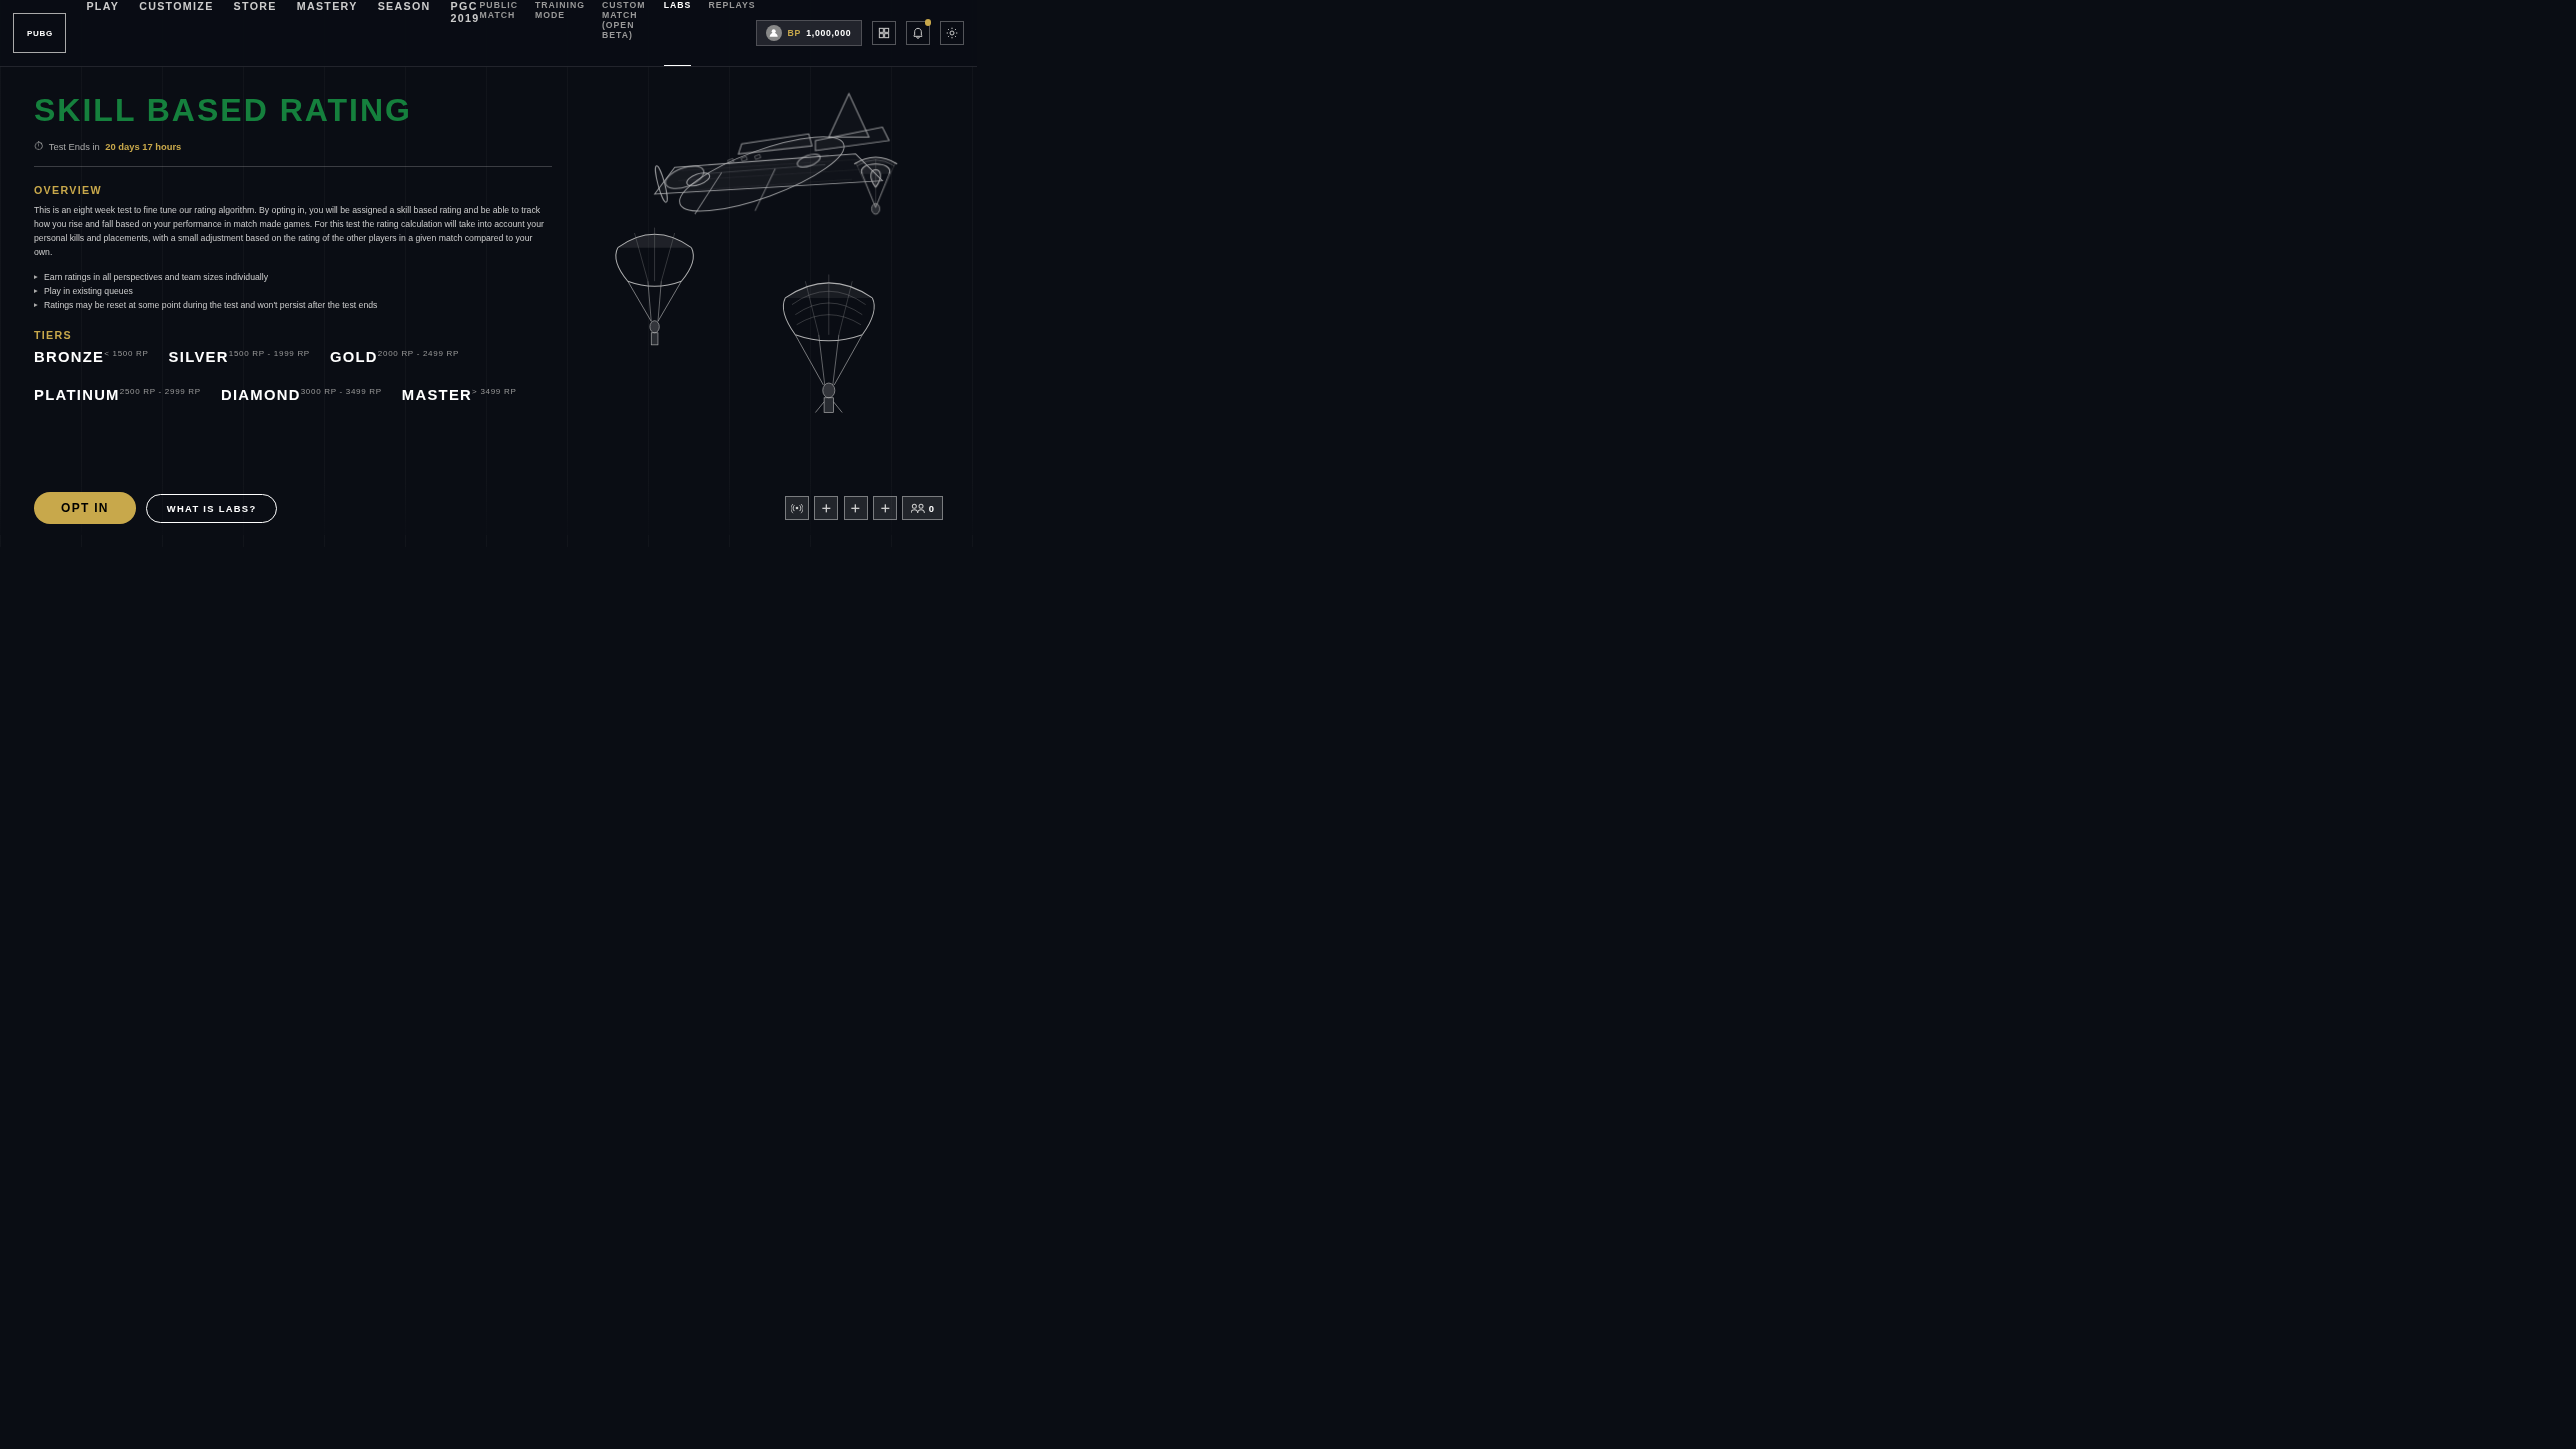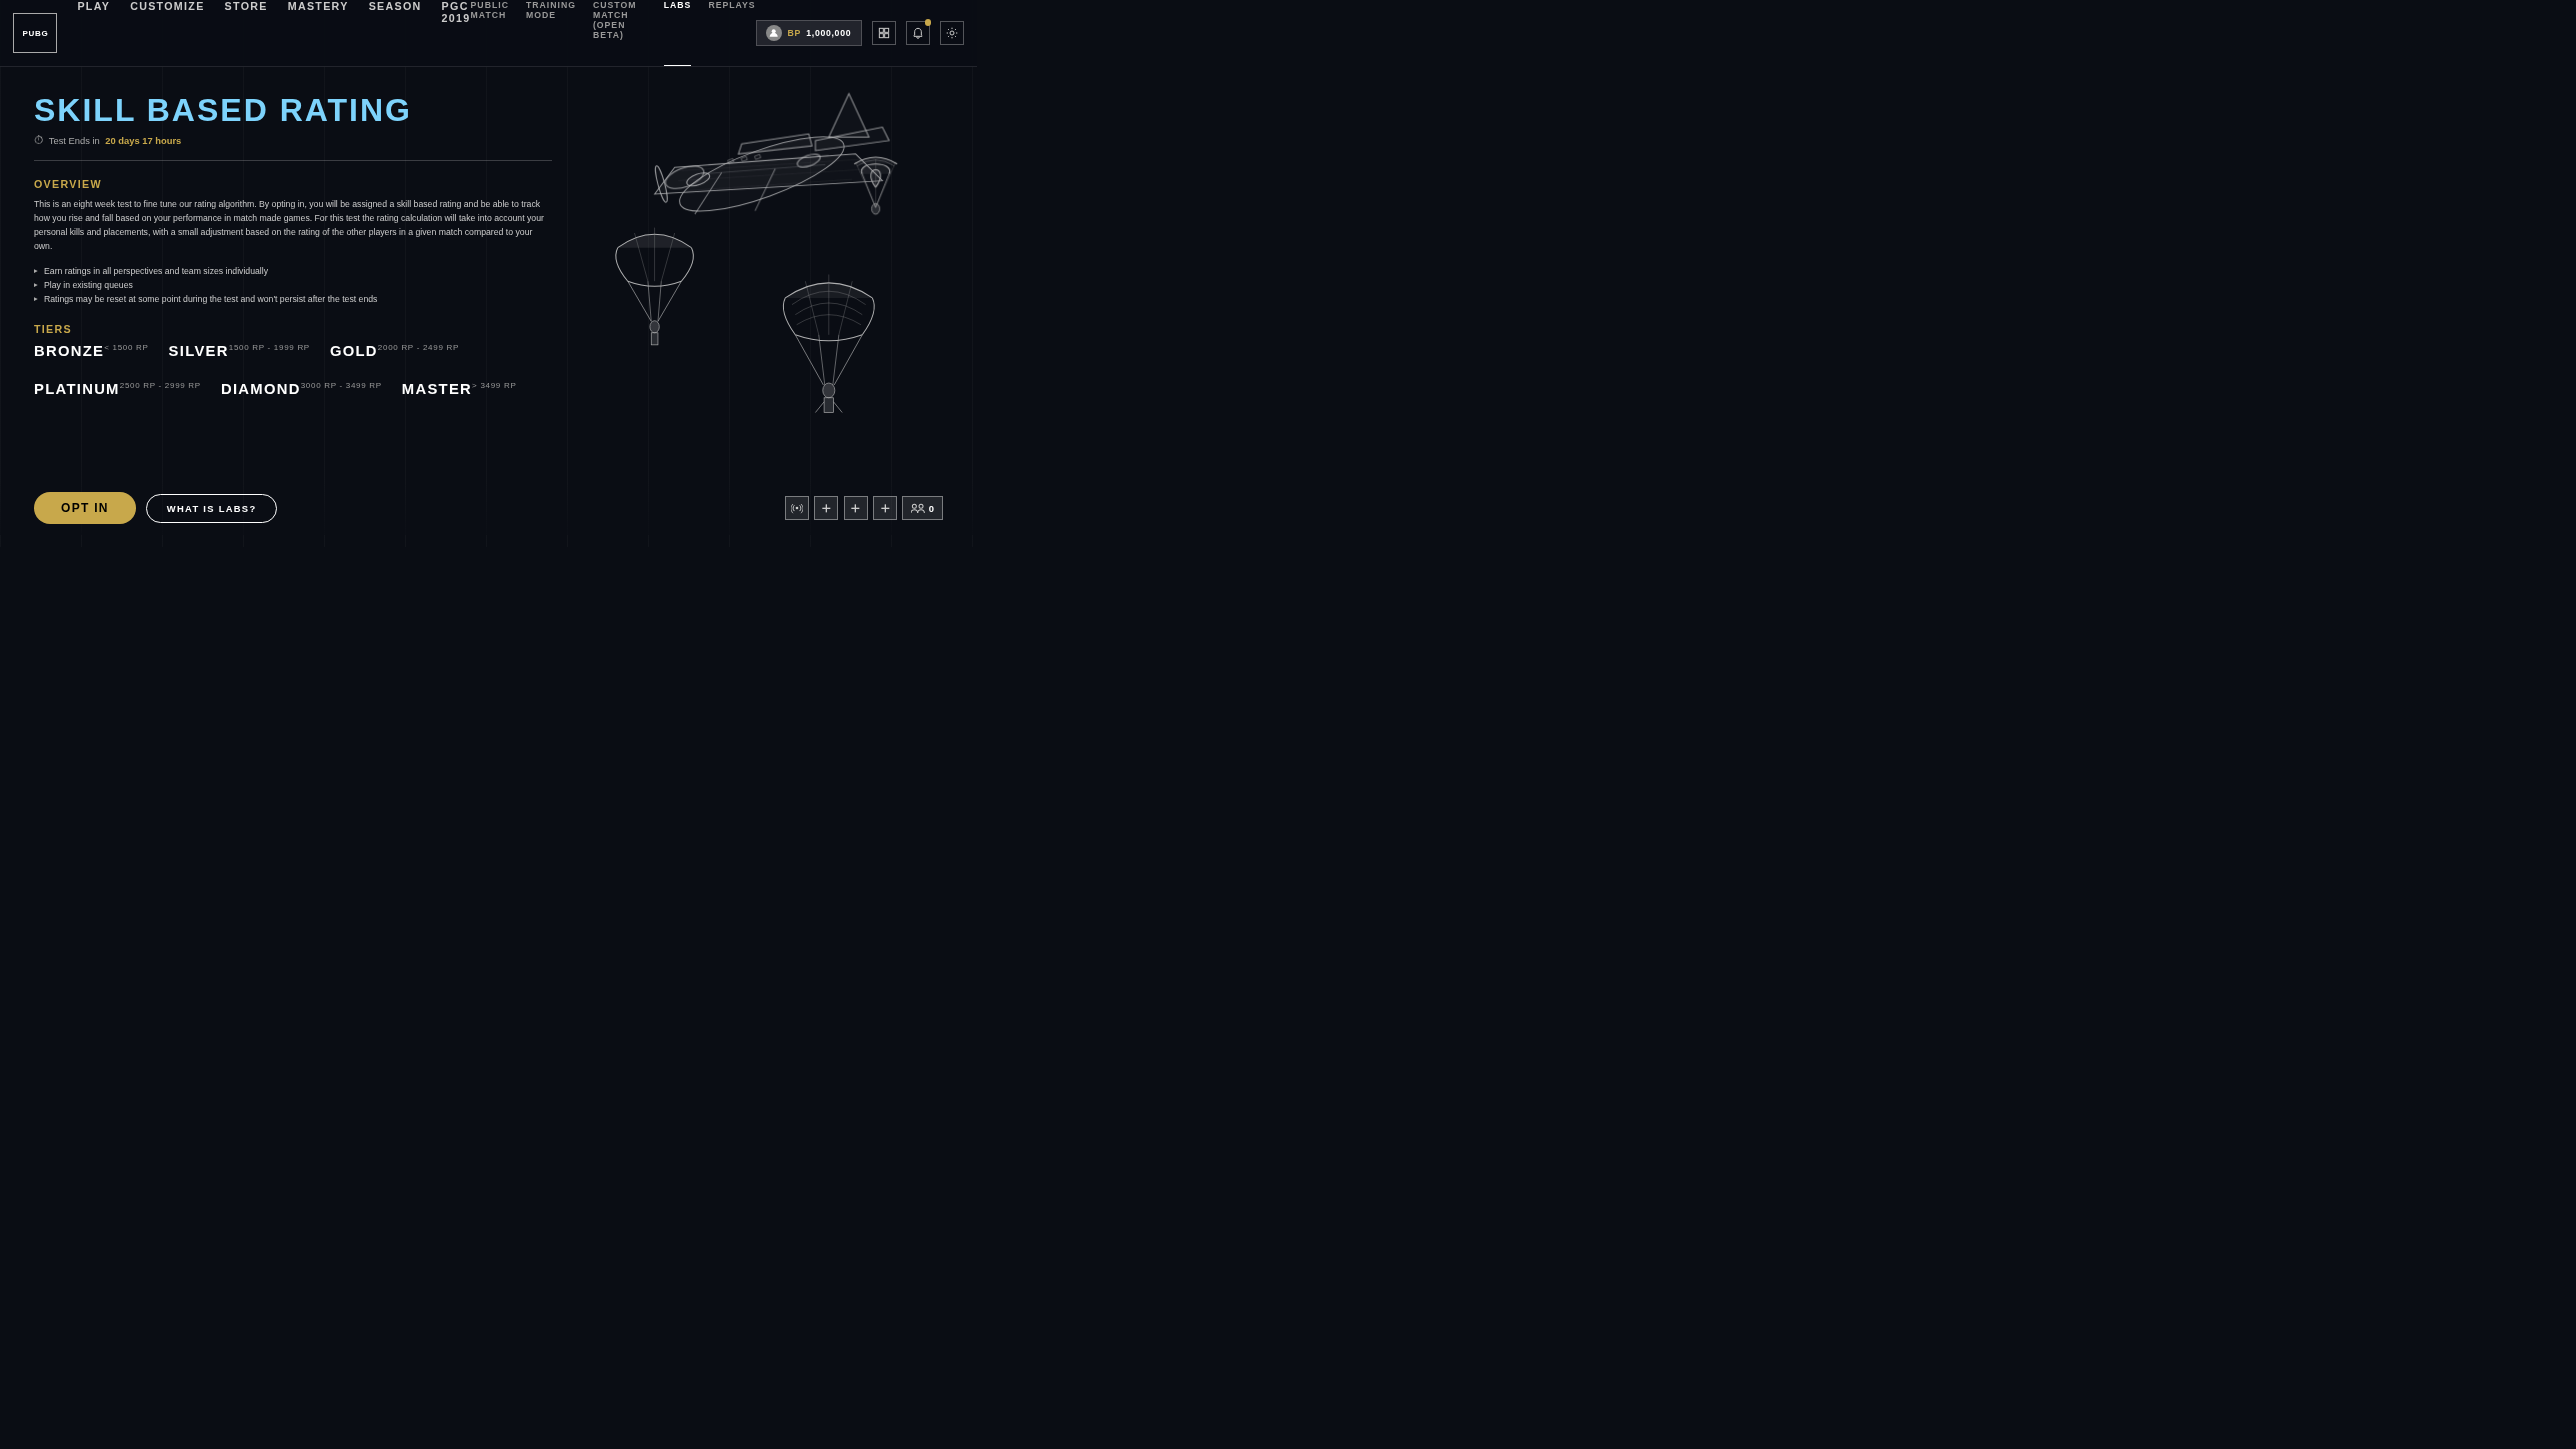--- a/index.html
+++ b/index.html
@@ -32,21 +32,21 @@
       background: rgba(10, 13, 20, 0.95);
       border-bottom: 0.7px solid rgba(255,255,255,0.1);
       padding: 0 13.4px;
       display: flex;
       align-items: stretch;
       height: 67px;
     }
 
     .logo-box {
       border: 1.3px solid #aaa;
-      width: 44px;
+      width: 53px;
       height: 40px;
       display: flex;
       align-items: center;
       justify-content: center;
       margin-right: 20px;
       align-self: center;
       flex-shrink: 0;
     }
 
     .logo-text {
@@ -177,25 +177,25 @@
 
     .right-panel {
       flex: 0 0 40%;
       position: relative;
     }
 
     
     .page-title {
       font-size: 32px;
       font-weight: 900;
-      color: #7dd3fc;
+      color: #15803d;
       letter-spacing: 2px;
       text-transform: uppercase;
       line-height: 1;
-      margin-bottom: 7px;
+      margin-bottom: 13px;
     }
 
     .test-timer {
       display: flex;
       align-items: center;
       gap: 5.4px;
       margin-bottom: 13.4px;
       font-size: 9.4px;
       color: #aaa;
     }

